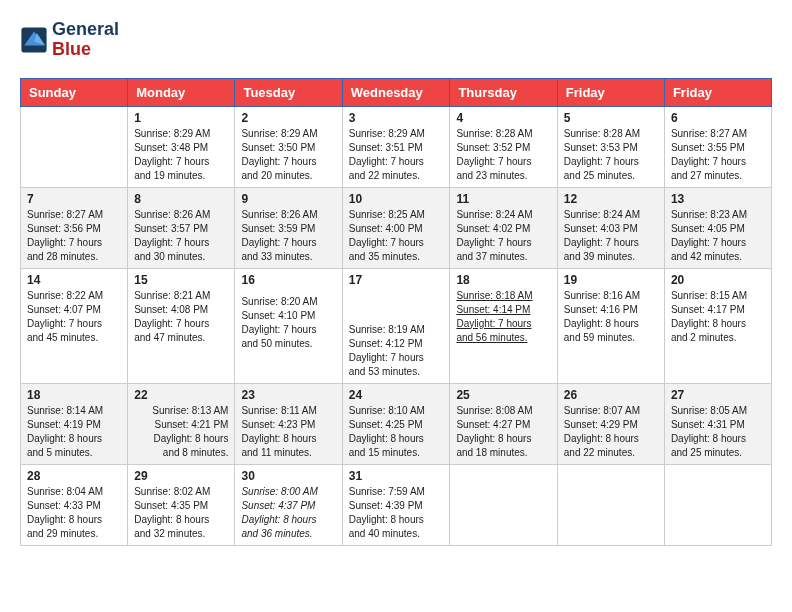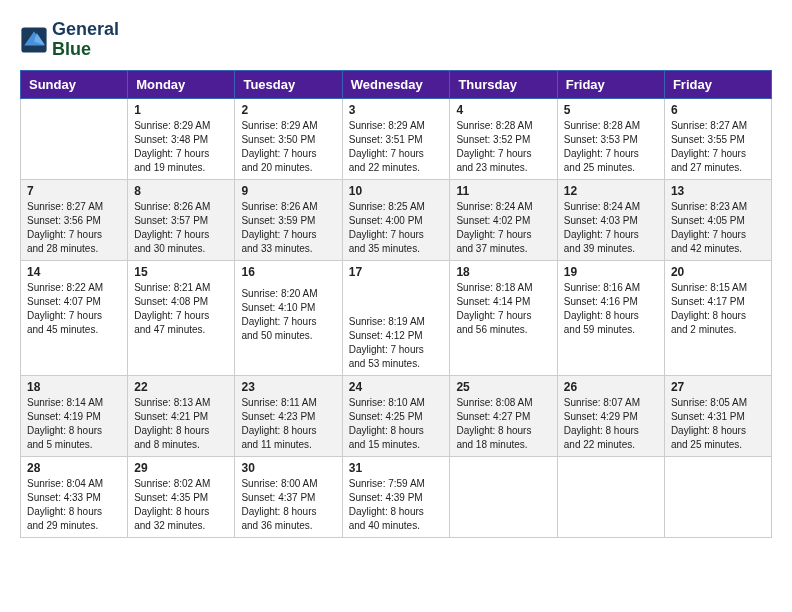--- a/index.html
+++ b/index.html
@@ -7,21 +7,21 @@
       font-family: Arial, sans-serif;
       background: #fff;
       width: 792px;
       min-height: 612px;
       padding: 20px;
     }
     .header {
       display: flex;
       justify-content: space-between;
       align-items: center;
-      margin-bottom: 10px;
+      margin-bottom: 18px;
     }
     .logo {
       display: flex;
       align-items: center;
       gap: 4px;
     }
     .logo-text {
       font-size: 18px;
       font-weight: bold;
       color: #1a3a5c;
@@ -42,21 +42,21 @@
     .calendar-subtitle {
       font-size: 16px;
       color: #333;
     }
     .calendar-table {
       width: 100%;
       border-collapse: collapse;
       border: 1px solid #ccc;
     }
     .calendar-table th {
-      background-color: #4c1d95;
+      background-color: #ef4444;
       color: #fff;
       text-align: left;
       padding: 6px 8px;
       font-size: 13px;
       border: 1px solid #3a62b4;
     }
     .calendar-table td {
       vertical-align: top;
       border: 1px solid #ccc;
       padding: 4px 6px;
@@ -88,21 +88,21 @@
 
 <div class="header">
   <div class="logo">
     <svg class="logo-icon" viewBox="0 0 40 40">
       <rect x="2" y="2" width="36" height="36" rx="4" fill="#1a3a5c"></rect>
       <polygon points="20,8 34,28 6,28" fill="#4a90d9"></polygon>
       <polygon points="24,10 36,28 20,22" fill="#6ab0f0"></polygon>
     </svg>
     <div class="logo-text">
       <div>General</div>
-      <div style="color:#14532d">Blue</div>
+      <div style="color:#b91c1c">Blue</div>
     </div>
   </div>
 </div>
 
 <table class="calendar-table">
   <thead>
     <tr>
     <th>Sunday</th>
         <th>Monday</th>
         <th>Tuesday</th>
@@ -233,21 +233,21 @@
         </td>
         <td>
           <span class="day-number">17</span>
           <div class="day-info" style="white-space: pre-line; margin-top: 36px;">Sunrise: 8:19 AM
 Sunset: 4:12 PM
 Daylight: 7 hours
 and 53 minutes.</div>
         </td>
         <td>
           <span class="day-number">18</span>
-          <div class="day-info" style="white-space: pre-line;">Sunrise: 8:18 AM
+          <div class="day-info" style="white-space: pre-line; text-decoration: underline;">Sunrise: 8:18 AM
 Sunset: 4:14 PM
 Daylight: 7 hours
 and 56 minutes.</div>
         </td>
         <td>
           <span class="day-number">19</span>
           <div class="day-info" style="white-space: pre-line;">Sunrise: 8:16 AM
 Sunset: 4:16 PM
 Daylight: 8 hours
 and 59 minutes.</div>
@@ -263,21 +263,21 @@
       <tr>
         <td>
           <span class="day-number">18</span>
           <div class="day-info" style="white-space: pre-line;">Sunrise: 8:14 AM
 Sunset: 4:19 PM
 Daylight: 8 hours
 and 5 minutes.</div>
         </td>
         <td>
           <span class="day-number">22</span>
-          <div class="day-info" style="white-space: pre-line;">Sunrise: 8:13 AM
+          <div class="day-info" style="white-space: pre-line; text-align: right;">Sunrise: 8:13 AM
 Sunset: 4:21 PM
 Daylight: 8 hours
 and 8 minutes.</div>
         </td>
         <td>
           <span class="day-number">23</span>
           <div class="day-info" style="white-space: pre-line;">Sunrise: 8:11 AM
 Sunset: 4:23 PM
 Daylight: 8 hours
 and 11 minutes.</div>
@@ -321,21 +321,21 @@
         </td>
         <td>
           <span class="day-number">29</span>
           <div class="day-info" style="white-space: pre-line;">Sunrise: 8:02 AM
 Sunset: 4:35 PM
 Daylight: 8 hours
 and 32 minutes.</div>
         </td>
         <td>
           <span class="day-number">30</span>
-          <div class="day-info" style="white-space: pre-line;">Sunrise: 8:00 AM
+          <div class="day-info" style="white-space: pre-line; font-style: italic;">Sunrise: 8:00 AM
 Sunset: 4:37 PM
 Daylight: 8 hours
 and 36 minutes.</div>
         </td>
         <td>
           <span class="day-number">31</span>
           <div class="day-info" style="white-space: pre-line;">Sunrise: 7:59 AM
 Sunset: 4:39 PM
 Daylight: 8 hours
 and 40 minutes.</div>

